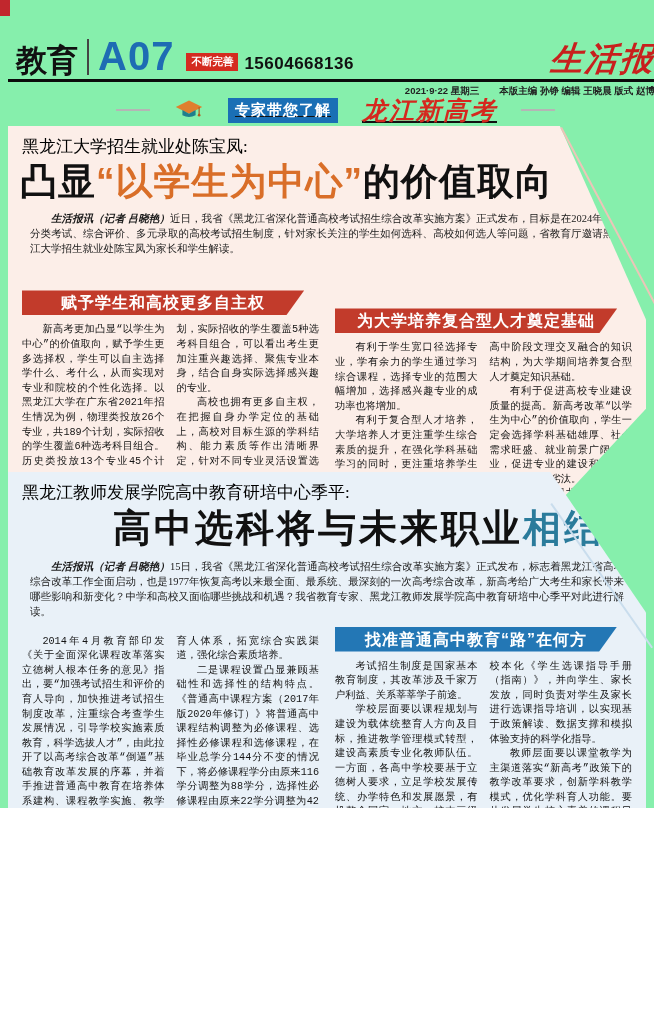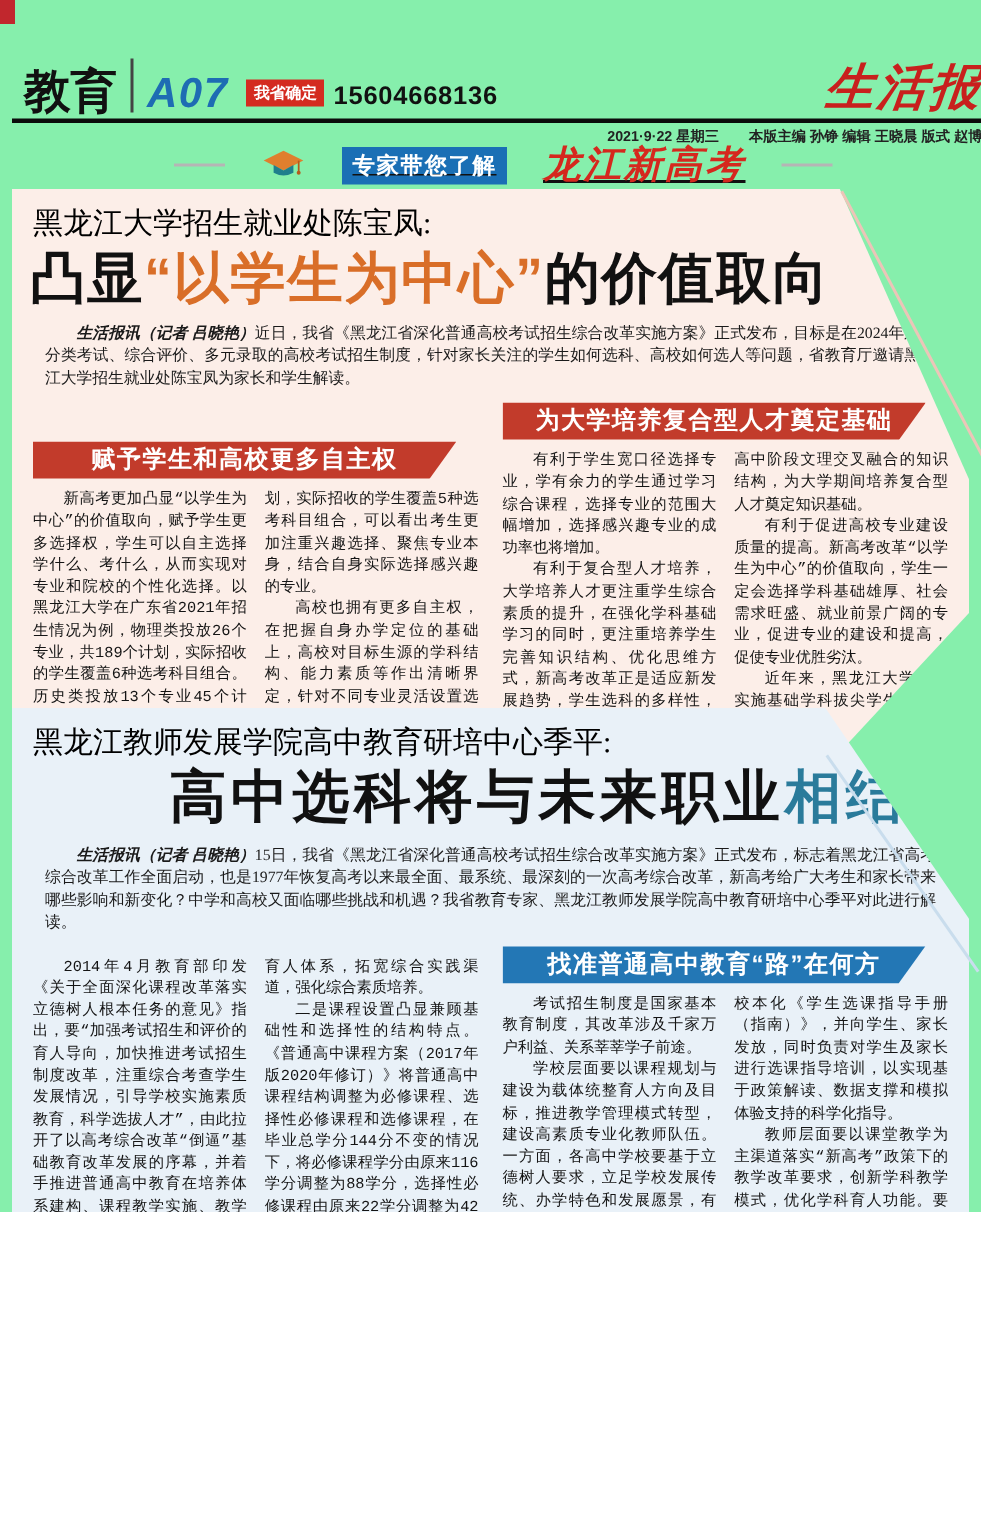--- a/index.html
+++ b/index.html
@@ -3,21 +3,21 @@
 <meta charset="utf-8">
 <style>
   html,body{margin:0;padding:0;background:#ffffff;}
   .page{position:relative;width:654px;height:808px;background:#86efac;overflow:hidden;
         font-family:"Liberation Sans",sans-serif;color:#111;padding-left:17px;}
   
   .corner-mark{position:absolute;top:0;left:0;width:10px;height:16px;background:#c1272d;}
   .header{position:absolute;top:32px;left:16px;right:16px;height:44px;display:flex;align-items:flex-end;}
   .section-label{font-family:"Liberation Serif",serif;font-size:31px;font-weight:700;line-height:1;}
   .hdr-divider{width:2px;height:36px;background:#444;margin:0 9px 1px 9px;}
-  .page-no{font-size:28px;font-weight:900;font-style:italic;color:#1e6cb3;line-height:1;letter-spacing:1px;}
+  .page-no{font-size:40px;font-weight:900;color:#1e6cb3;line-height:1;letter-spacing:1px;}
   .hotline-badge{background:#d42b20;color:#fff;font-size:10.5px;font-weight:700;
                  padding:2px 5px;margin:0 0 5px 12px;white-space:nowrap;}
   .hotline-number{font-size:17px;font-weight:800;margin:0 0 2px 6px;letter-spacing:.5px;}
   .masthead{margin-left:auto;font-family:"Liberation Serif",serif;font-style:italic;font-weight:900;
             font-size:33px;color:#c8201d;letter-spacing:2px;line-height:1;transform:skewX(-6deg);}
   .header-rule{position:absolute;top:79px;left:8px;right:8px;height:2.5px;background:#0b0b0b;}
   .dateline-row{position:absolute;top:85px;left:16px;right:16px;display:flex;gap:20px;
                 font-size:9.5px;color:#222;font-weight:600;justify-content:flex-end;}
   
   .banner{position:absolute;top:96px;left:0;right:0;height:28px;display:flex;justify-content:center;
@@ -26,34 +26,34 @@
   .banner-prefix{background:#1a6fb5;color:#fff;font-size:15px;font-weight:700;padding:3px 7px;
                  letter-spacing:1px;white-space:nowrap;}
   .banner-title{font-family:"Liberation Serif",serif;font-size:25px;font-weight:900;font-style:italic;
                 color:#d5281e;letter-spacing:2px;white-space:nowrap;line-height:1;}
   
   .block{position:absolute;left:8px;width:638px;}
   .block-pink{top:126px;height:372px;background:#fceee8;
       clip-path:polygon(0 0,86.5% 0,100% 52%,100% 76%,87% 100%,0 100%);}
   .block-blue{top:472px;height:502px;background:#e9f1f8;
       clip-path:polygon(0 0,85% 0,100% 28%,100% 87%,88% 100%,0 100%);}
-  .kicker{padding:9px 0 0 14px;font-family:Liberation Serif, serif;font-size:20px;color:#000;}
+  .kicker{padding:9px 0 0 14px;font-family:Liberation Serif, serif;font-size:17px;color:#000;}
   .headline{padding:3px 0 0 12px;line-height:1.12;white-space:nowrap;}
   .headline-a1{font-size:37px;font-weight:900;letter-spacing:1px;font-family:"Liberation Sans",sans-serif;}
   .headline-a2{font-size:38px;font-weight:900;letter-spacing:3px;font-family:"Liberation Serif",serif;text-align:right;}
   .hl-orange{color:#d96e28;margin-top:13px;}
   .hl-teal{color:#2a7b9b;}
   .intro{margin:9px 22px 0 22px;font-family:"Liberation Serif",serif;font-size:10.5px;
          line-height:15px;text-align:justify;text-indent:2em;color:#1a1a1a;}
   .intro .lead{font-weight:700;font-style:italic;}
   .secrow{display:flex;gap:16px;margin:8px 14px 0 14px;}
   .sec{flex:1;min-width:0;}
   .sec-hdr{height:25px;line-height:25px;text-align:center;color:#fff;font-size:16px;font-weight:700;
            letter-spacing:1px;width:95%;position:relative;}
-  .sec-hdr-red{background:#c23b2b;clip-path:polygon(0 0,100% 0,calc(100% - 18px) 100%,0 100%);}
+  .sec-hdr-red{background:#c23b2b;clip-path:polygon(0 0,100% 0,calc(100% - 18px) 100%,0 100%);margin-top:44px;}
   .sec-hdr-blue{background:#2377b5;clip-path:polygon(0 0,100% 0,calc(100% - 18px) 100%,0 100%);}
   .offset-down{margin-top:26px;}
   .cols{margin-top:8px;column-count:2;column-gap:12px;column-fill:auto;overflow:hidden;
         font-family:"Liberation Serif",serif;font-size:10.2px;line-height:14.6px;
         text-align:justify;color:#141414;}
   .cols p{margin:0;text-indent:2em;font-family:Liberation Mono, monospace;}
   .cols-a1-left{height:148px;}
   .cols-a1-right{height:180px;}
   .cols-a2{height:302px;}
   
@@ -69,21 +69,21 @@
 <body>
 
 <div class="page">
 
   <div class="corner-mark"></div>
 
   <div class="header">
     <span class="section-label">教育</span>
     <span class="hdr-divider"></span>
     <span class="page-no">A07</span>
-    <span class="hotline-badge">我省确定</span>
+    <span class="hotline-badge">不断完善</span>
     <span class="hotline-number">15604668136</span>
     <span class="masthead">生活报</span>
   </div>
   <div class="header-rule"></div>
   <div class="dateline-row">
     <span>2021·9·22 星期三</span>
     <span>本版主编 孙铮  编辑 王晓晨  版式 赵博</span>
   </div>
 
   <div class="banner">

